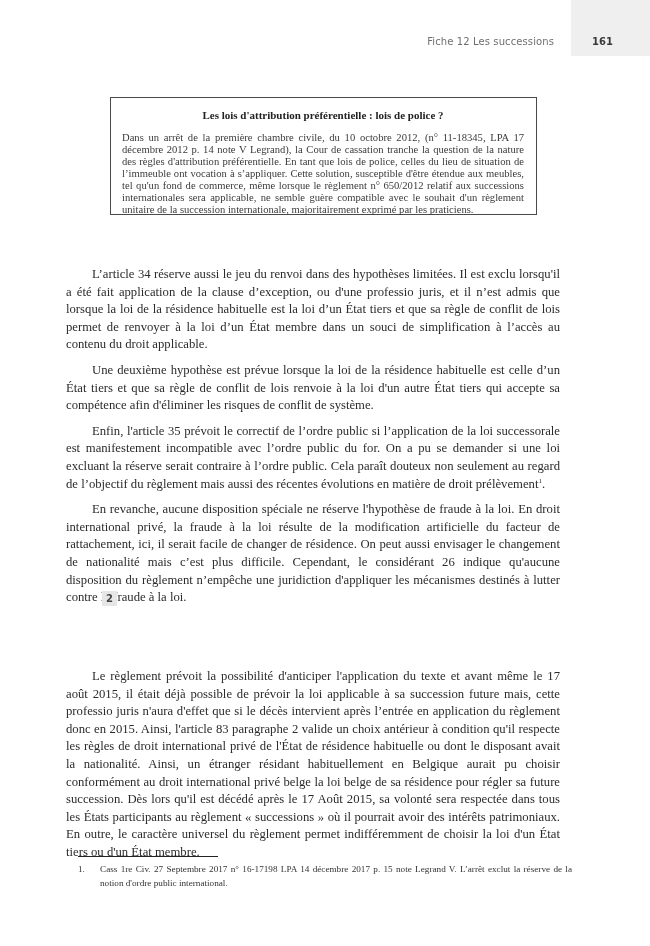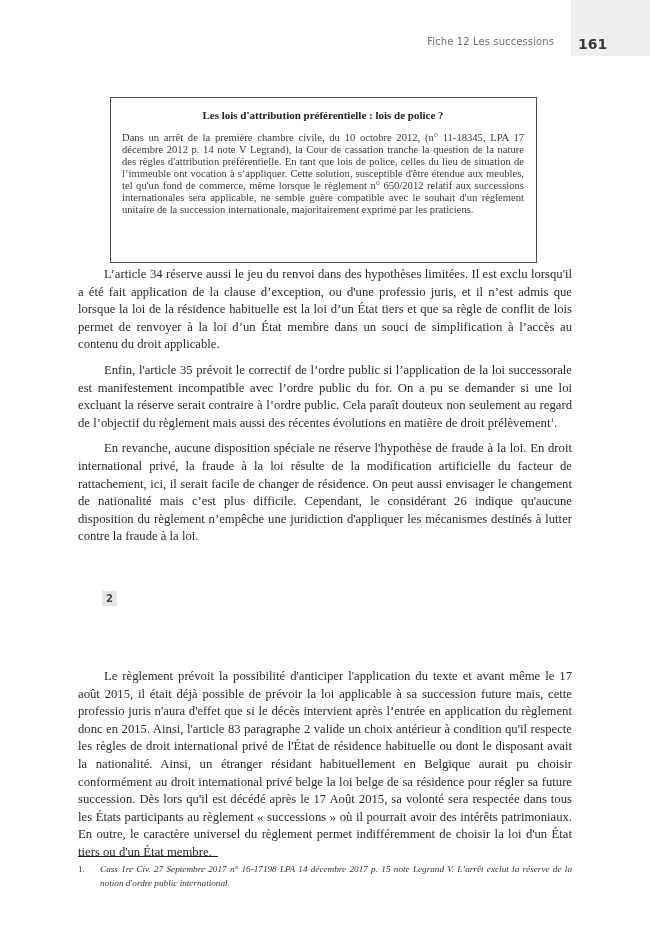--- a/index.html
+++ b/index.html
@@ -11,38 +11,38 @@
   .running-head {
     position: absolute; top: 36px; right: 96px;
     font-family: "DejaVu Sans", "Liberation Sans", sans-serif;
     font-size: 10px; color: #6f6f6f; letter-spacing: 0.1px;
   }
   .page-tab {
     position: absolute; top: 0; left: 571px; width: 79px; height: 56px;
     background: #efefef;
   }
   .page-number {
-    position: absolute; top: 36px; left: 578px;
+    position: absolute; top: 36px; left: 592px;
     font-family: "DejaVu Sans", "Liberation Sans", sans-serif;
-    font-size: 14px; font-weight: bold; color: #3a3a3a;
+    font-size: 10px; font-weight: bold; color: #3a3a3a;
   }
   .box {
-    position: absolute; left: 110px; top: 97px; width: 427px; height: 166px;
+    position: absolute; left: 110px; top: 97px; width: 427px; height: 118px;
     border: 1.5px solid #4a4a4a; box-sizing: border-box;
     padding: 10px 12px 0 11px;
   }
   .box-title {
     text-align: center; font-weight: bold; font-size: 11px; color: #222;
     margin: 0 0 10px 0; line-height: 14px;
   }
   .box-text {
     font-size: 10.6px; line-height: 12px; text-align: justify; margin: 0; color: #3a3a3a;
   }
   .body {
-    position: absolute; left: 78px; width: 494px;
+    position: absolute; left: 66px; width: 494px;
     font-size: 12.7px; line-height: 17.6px; text-align: justify; color: #2b2b2b;
   }
   .body p { margin: 0 0 8px 0; text-indent: 26px; }
   .section-heading {
     position: absolute; top: 591px; left: 102px;
     display: flex; align-items: center;
     font-family: "DejaVu Sans", "Liberation Sans", sans-serif;
   }
   .section-num {
     display: inline-block; width: 15px; height: 15px; line-height: 15px;
@@ -54,37 +54,38 @@
   .body2 { top: 621px; margin-top: 47px; }
   .footnote-rule {
     position: absolute; left: 78px; top: 856px; width: 140px; height: 0;
     border-top: 1px solid #222;
   }
   .footnote {
     position: absolute; left: 78px; top: 863px; width: 494px;
     font-size: 9.2px; line-height: 13.5px; color: #333; display: flex;
   }
   .fn-num { width: 22px; flex: none; }
-  .fn-text { flex: 1; text-align: justify; font-style: italic; }
+  .fn-text { flex: 1; text-align: justify; }
   sup { font-size: 7px; line-height: 0; }
 </style>
 </head>
 <body>
 
 <div class="page-tab"></div>
 <div class="running-head">Fiche 12 Les successions</div>
 <div class="page-number">161</div>
 
 <div class="box">
   <p class="box-title">Les lois d'attribution préférentielle : lois de police ?</p>
   <p class="box-text">Dans un arrêt de la première chambre civile, du 10 octobre 2012, (n° 11-18345, LPA 17 décembre 2012 p. 14 note V Legrand), la Cour de cassation tranche la question de la nature des règles d'attribution préférentielle. En tant que lois de police, celles du lieu de situation de l’immeuble ont vocation à s’appliquer. Cette solution, susceptible d'être étendue aux meubles, tel qu'un fond de commerce, même lorsque le règlement n° 650/2012 relatif aux successions internationales sera applicable, ne semble guère compatible avec le souhait d'un règlement unitaire de la succession internationale, majoritairement exprimé par les praticiens.</p>
 </div>
 
 <div class="body" style="top:266px;">
   <p>L’article 34 réserve aussi le jeu du renvoi dans des hypothèses limitées. Il est exclu lorsqu'il a été fait application de la clause d’exception, ou d'une professio juris, et il n’est admis que lorsque la loi de la résidence habituelle est la loi d’un État tiers et que sa règle de conflit de lois permet de renvoyer à la loi d’un État membre dans un souci de simplification à l’accès au contenu du droit applicable.</p>
+  <p>Une deuxième hypothèse est prévue lorsque la loi de la résidence habituelle est celle d’un État tiers et que sa règle de conflit de lois renvoie à la loi d'un autre État tiers qui accepte sa compétence afin d'éliminer les risques de conflit de système.</p>
   <p><span>Enfin, l'article 35 prévoit le correctif de l’ordre public si l’application de la loi successorale est manifestement incompatible avec l’ordre public du for. On a pu se demander si une loi excluant la réserve serait contraire à l’ordre public. Cela paraît douteux non seulement au regard de l’objectif du règlement mais aussi des récentes évolutions en matière de droit prélèvement</span><sup>1</sup>.</p>
   <p>En revanche, aucune disposition spéciale ne réserve l'hypothèse de fraude à la loi. En droit international privé, la fraude à la loi résulte de la modification artificielle du facteur de rattachement, ici, il serait facile de changer de résidence. On peut aussi envisager le changement de nationalité mais c’est plus difficile. Cependant, le considérant 26 indique qu'aucune disposition du règlement n’empêche une juridiction d'appliquer les mécanismes destinés à lutter contre la fraude à la loi.</p>
 </div>
 
 <div class="section-heading">
   <span class="section-num">2</span>
 </div>
 
 <div class="body body2">
   <p>Le règlement prévoit la possibilité d'anticiper l'application du texte et avant même le 17 août 2015, il était déjà possible de prévoir la loi applicable à sa succession future mais, cette professio juris n'aura d'effet que si le décès intervient après l’entrée en application du règlement donc en 2015. Ainsi, l'article 83 paragraphe 2 valide un choix antérieur à condition qu'il respecte les règles de droit international privé de l'État de résidence habituelle ou dont le disposant avait la nationalité. Ainsi, un étranger résidant habituellement en Belgique aurait pu choisir conformément au droit international privé belge la loi belge de sa résidence pour régler sa future succession. Dès lors qu'il est décédé après le 17 Août 2015, sa volonté sera respectée dans tous les États participants au règlement « successions » où il pourrait avoir des intérêts patrimoniaux. En outre, le caractère universel du règlement permet indifféremment de choisir la loi d'un État tiers ou d'un État membre.</p>

